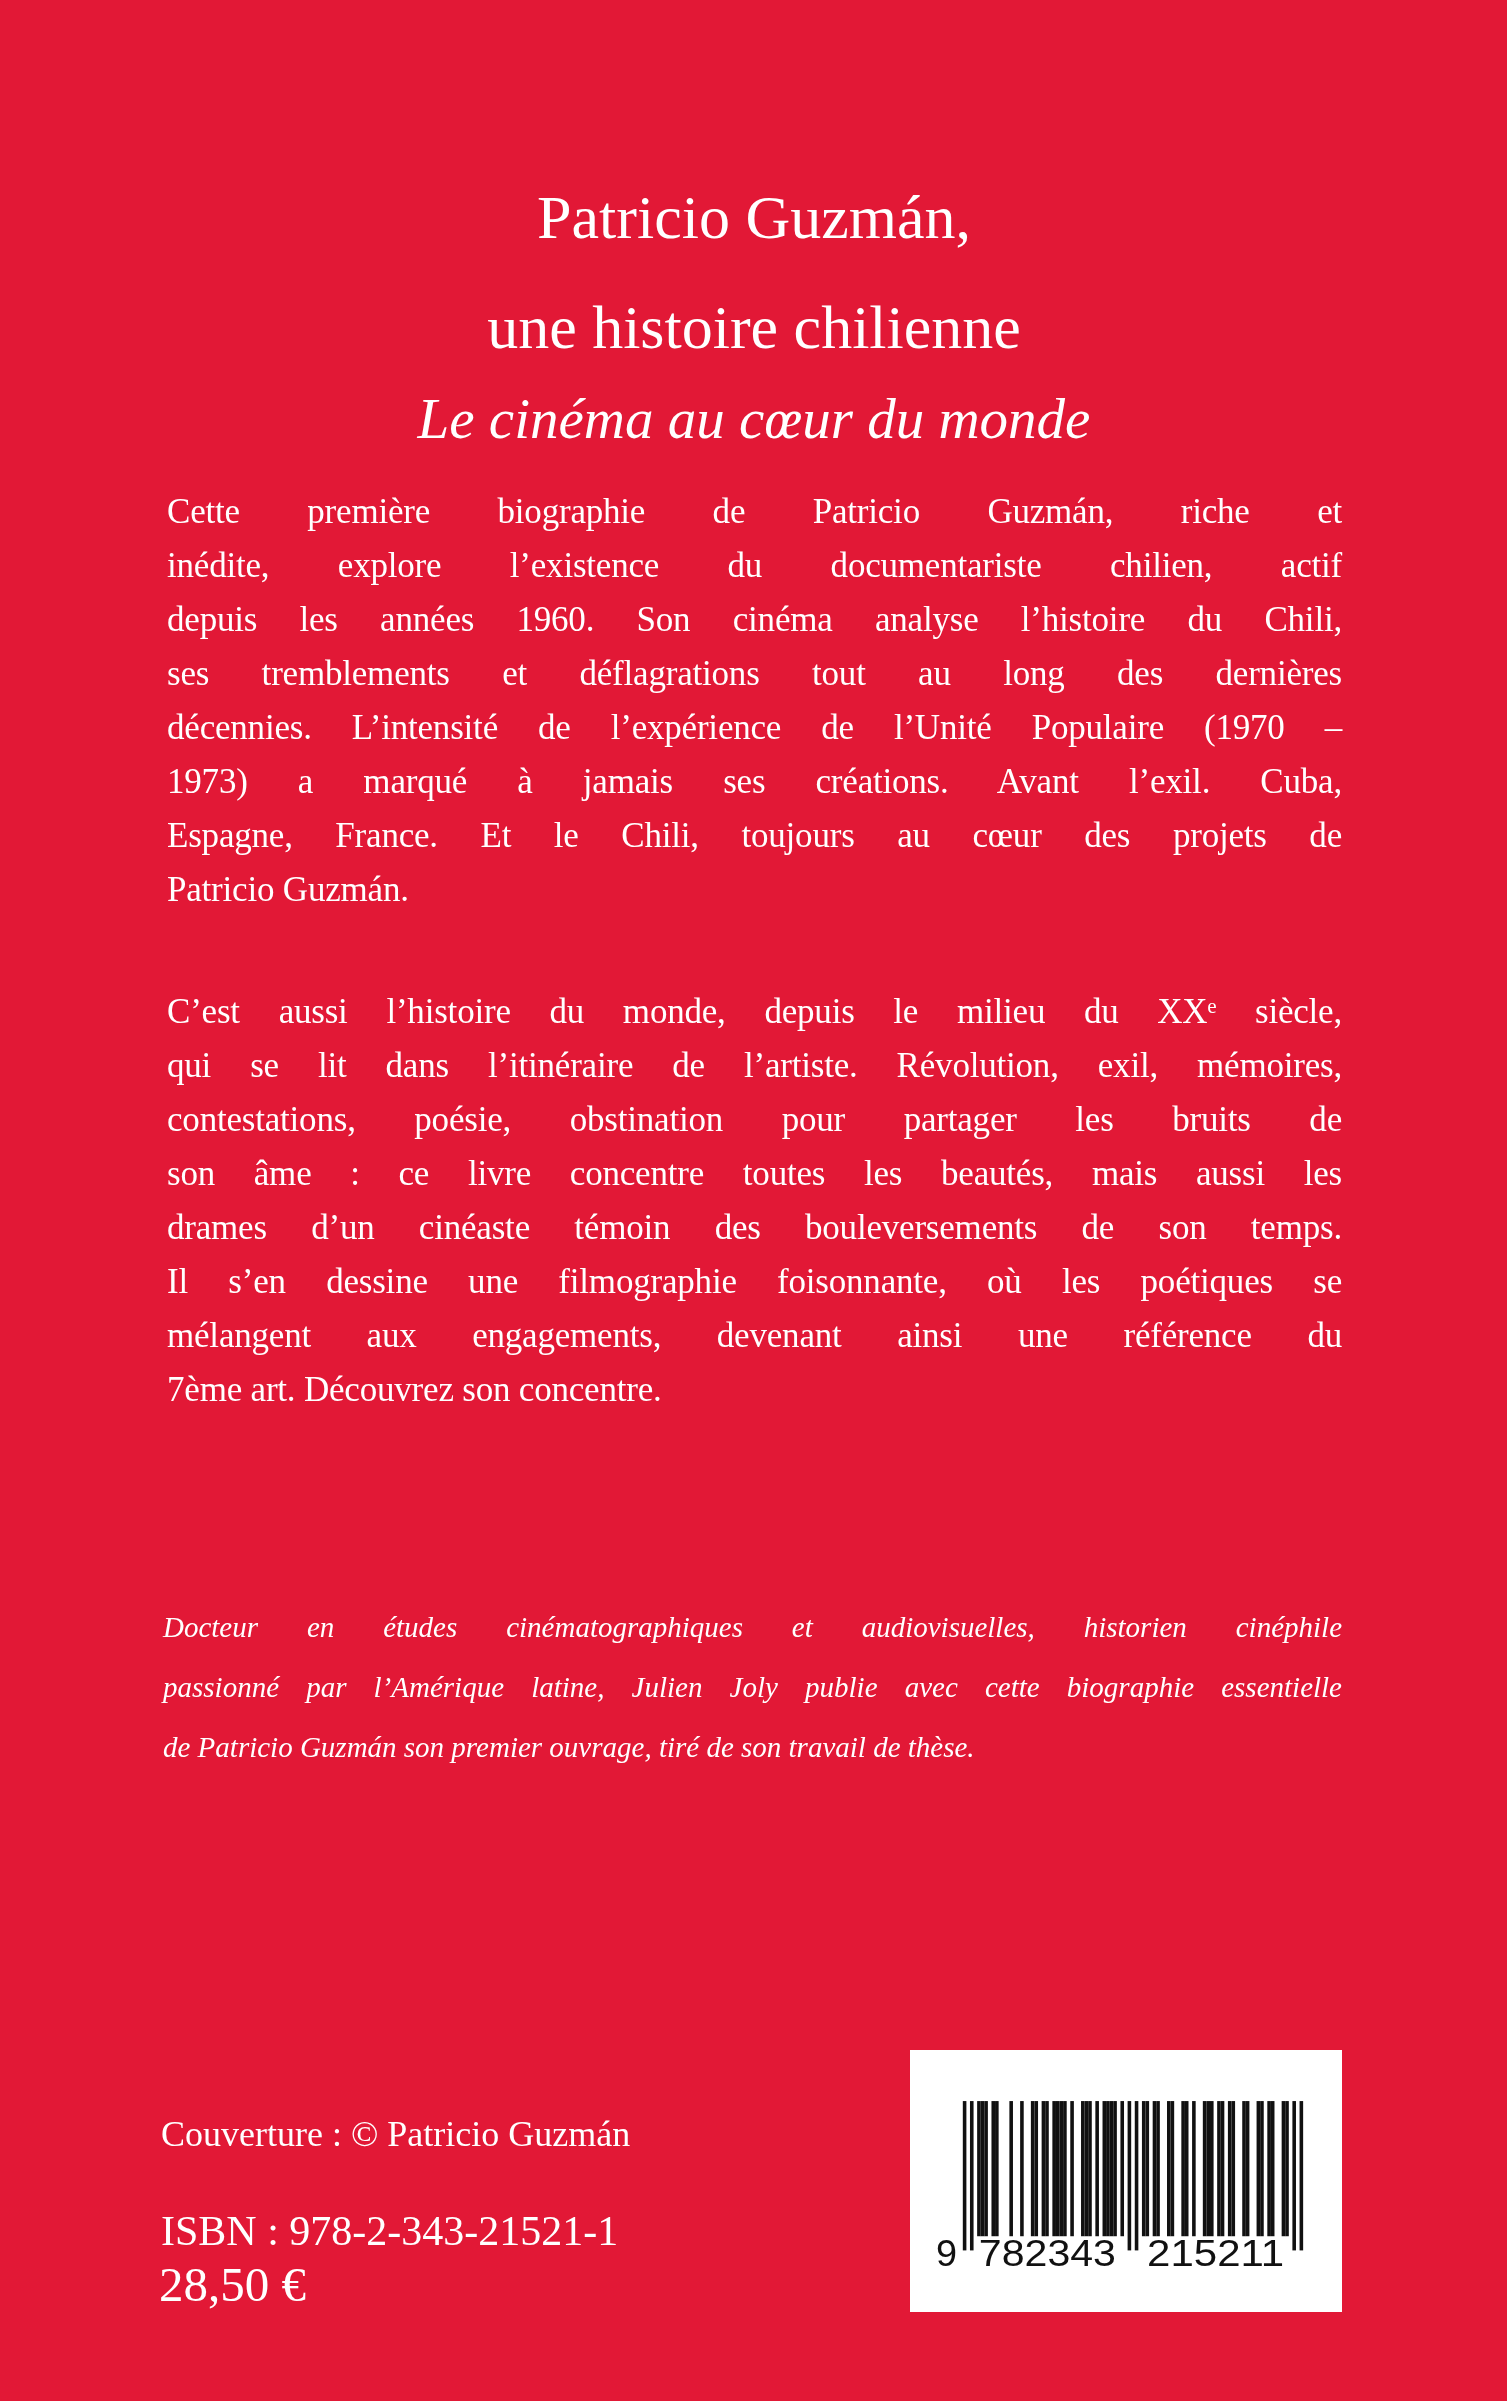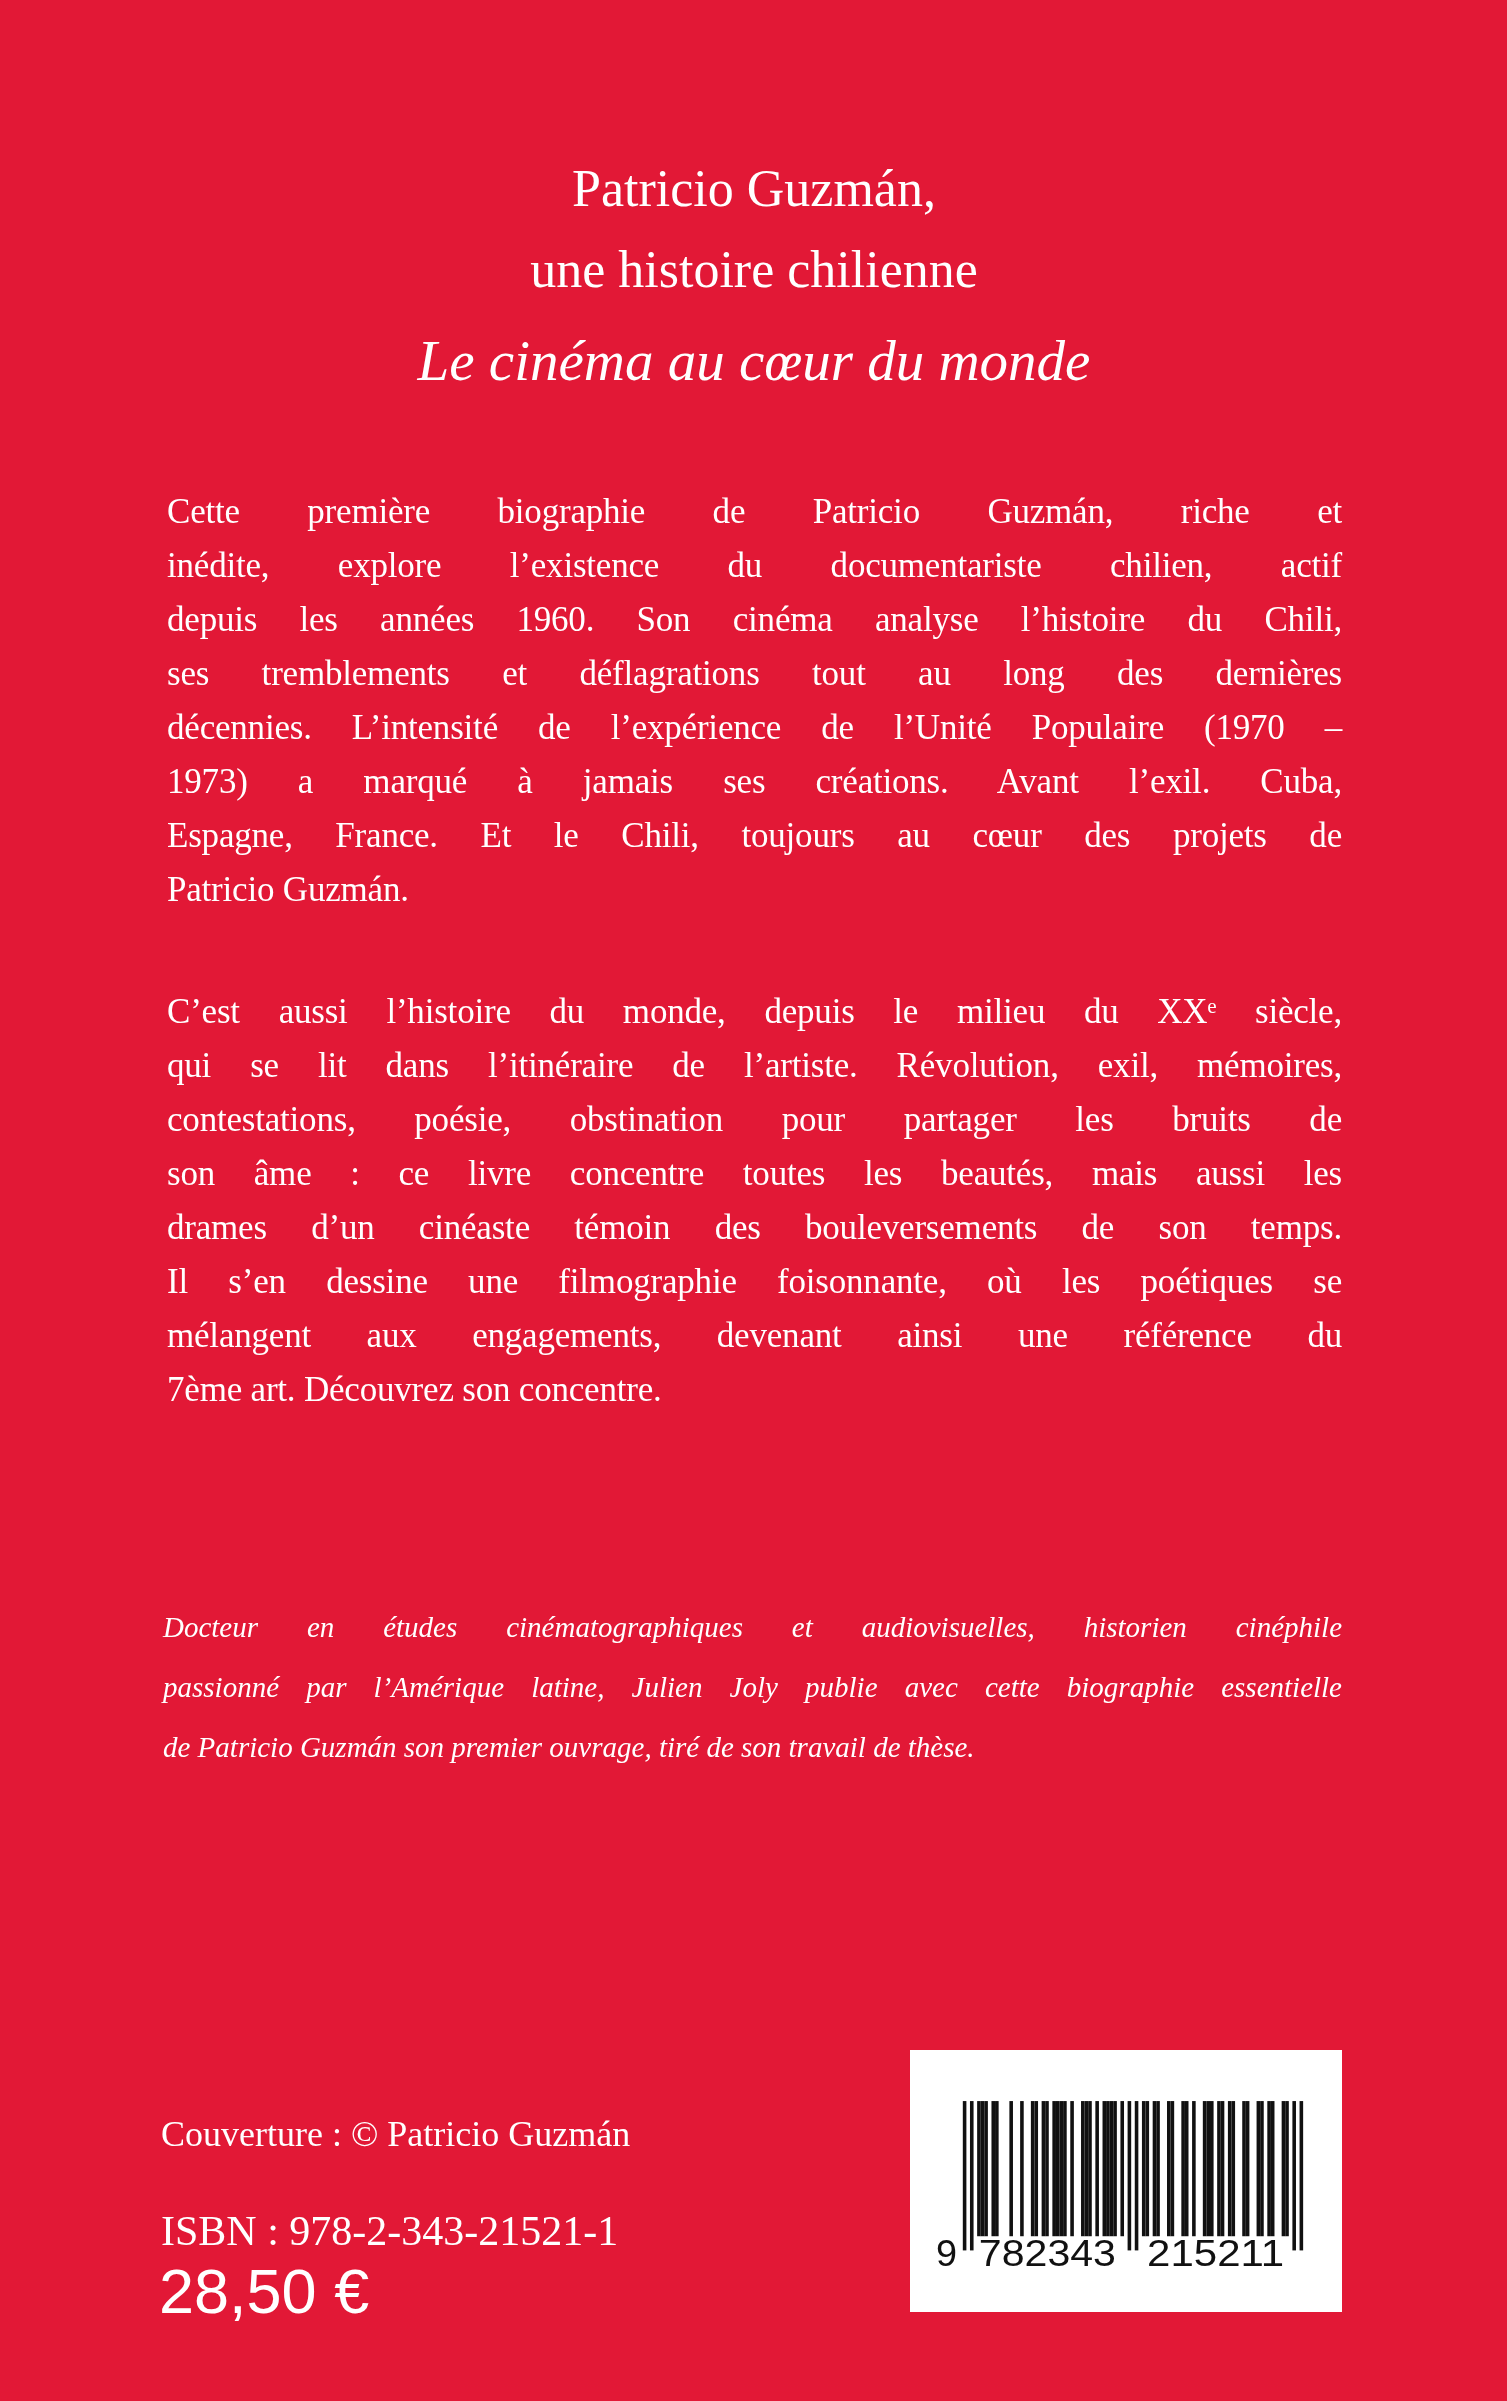--- a/index.html
+++ b/index.html
@@ -1,31 +1,31 @@
 <!DOCTYPE html>
 <html style="font-size:15px"><head>
 <meta charset="utf-8">
 <style>
   html,body{margin:0;padding:0;background:#E21836;}
   .cover{position:relative;width:1508px;height:2402px;background:#E21836;color:#FFFFFF;
          font-family:"Liberation Serif","DejaVu Serif",serif;overflow:hidden;}
   .title-block{position:absolute;top:148px;left:0;width:100%;text-align:center;}
-  .title-line{font-size:52px;line-height:81px;font-weight:400;}
+  .title-line{font-size:62px;line-height:81px;font-weight:400;margin-top:29px;}
   .subtitle{font-size:57px;line-height:76px;font-style:italic;margin-top:13px;}
   .synopsis{position:absolute;left:163px;top:485px;width:1179px;}
   .para{margin:0 0 68px 4px;}
   .para .ln{font-size:35px;line-height:54px;text-align:justify;text-align-last:justify;letter-spacing:-0.2px;}
   .para .ln.last{text-align-last:left;}
   .author-note{position:absolute;left:163px;top:1589px;width:1179px;font-style:italic;}
   .author-note .ln{font-size:29px;line-height:44px;text-align:justify;text-align-last:justify;margin-top:16px;}
   .author-note .ln.last{text-align-last:left;}
   .cover-credit{position:absolute;left:161px;top:2116px;font-size:36px;line-height:1;}
   .isbn{position:absolute;left:161px;top:2210px;font-size:42px;line-height:1;}
-  .price{position:absolute;left:159px;top:2260px;font-size:63px;line-height:1;
-         font-family:Liberation Sans, sans-serif;}
+  .price{position:absolute;left:159px;top:2260px;font-size:49px;line-height:1;
+         font-family:Liberation Serif, serif;}
   .barcode-box{position:absolute;left:910px;top:2050px;width:432px;height:262px;background:#FFFFFF;}
   .barcode-box svg{position:absolute;left:15px;top:51px;}
 </style>
 </head>
 <body>
 
 <div class="cover">
 
   <header class="title-block">
     <div class="title-line">Patricio Guzmán,</div>

